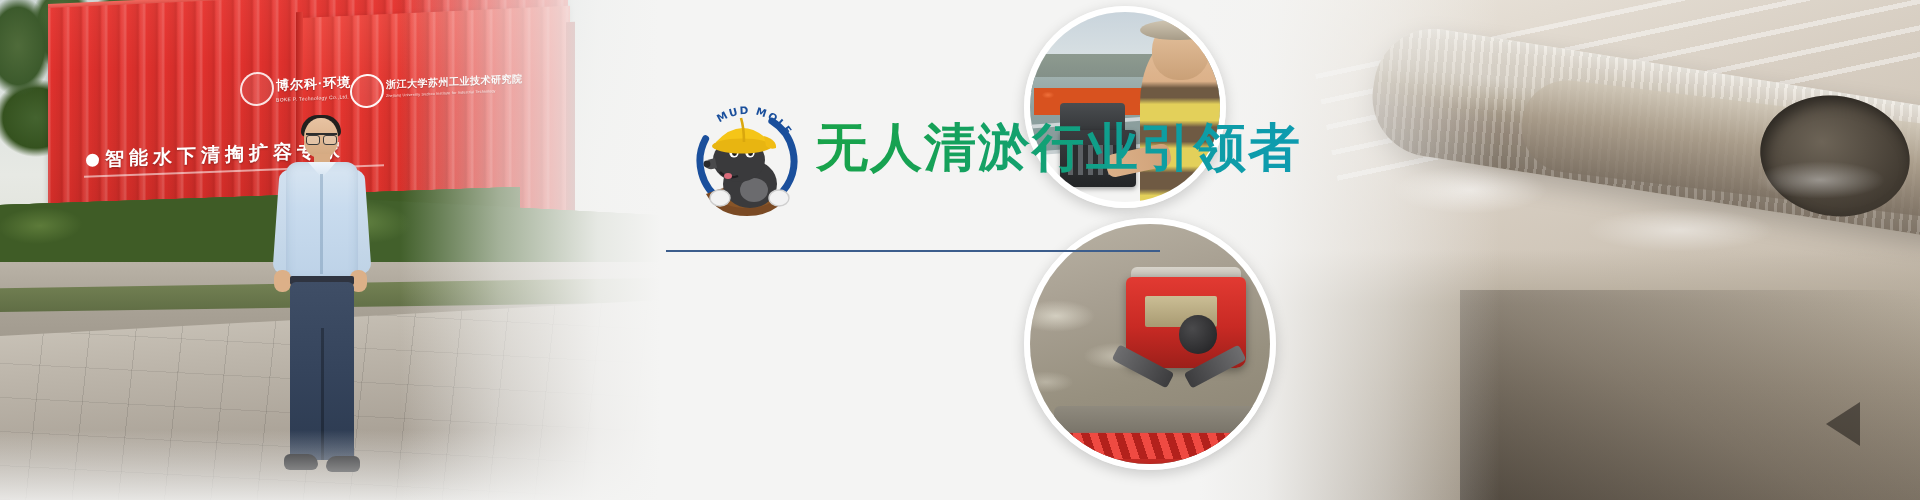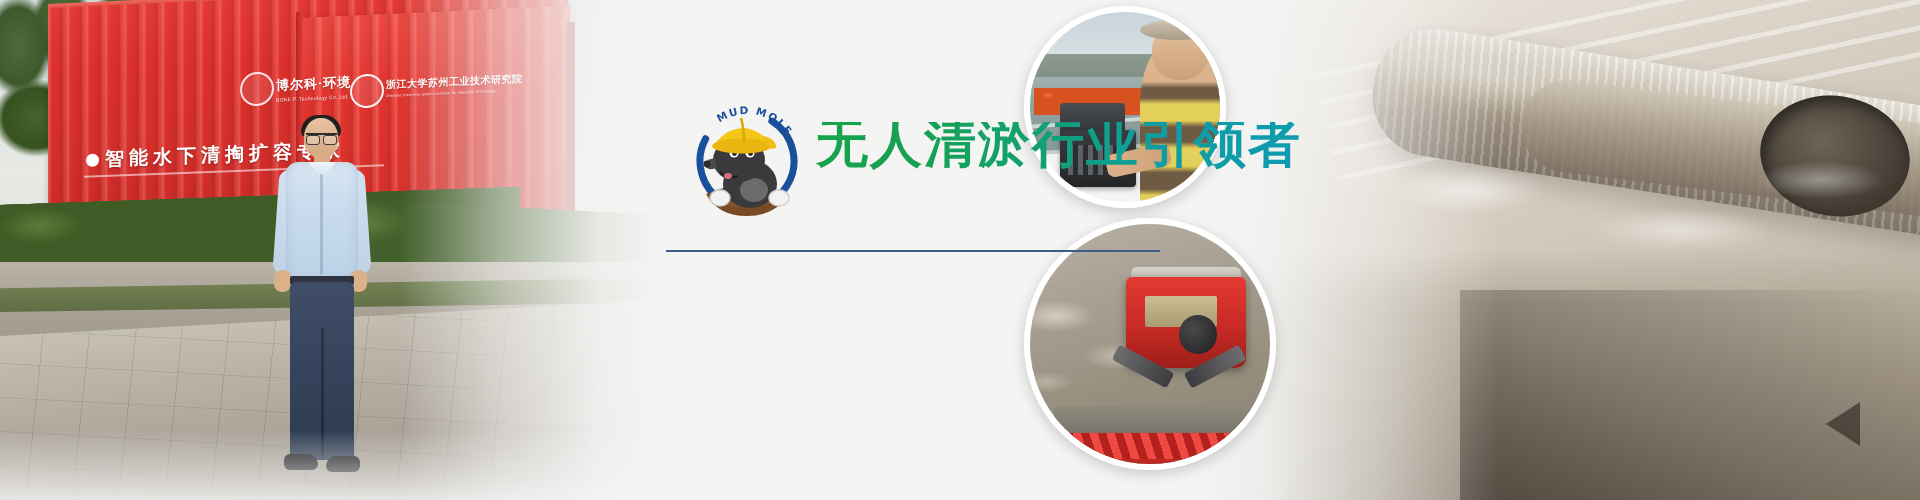--- a/index.html
+++ b/index.html
@@ -226,21 +226,21 @@
     background:linear-gradient(180deg,#8f8a7e 0%,#7b766b 40%,#d8332c 52%,#b4251f 100%);}
   .cb-screw{position:absolute;left:14%;bottom:2%;width:82%;height:11%;border-radius:6px;
     background:repeating-linear-gradient(72deg,#ef4a42 0 8px,#b3211c 8px 16px);}
 
   
   .center{position:absolute;left:660px;top:0;width:600px;height:500px;}
   .logo{position:absolute;left:24px;top:98px;width:126px;height:126px;}
   .logo svg{display:block;}
   .headline{position:absolute;left:156px;top:122px;white-space:nowrap;
     font-size:52px;font-weight:bold;letter-spacing:2px;line-height:1;
-    font-family:Liberation Mono, monospace;
+    font-family:Liberation Serif, serif;
     background:linear-gradient(90deg,#18a34a 0%,#16a154 22%,#12a173 46%,#0e9ea1 70%,#0e9bb0 100%);
     -webkit-background-clip:text;background-clip:text;color:transparent;
     -webkit-text-fill-color:transparent;}
   .divider{position:absolute;left:6px;top:250px;width:494px;height:2px;background:#3c5d8c;}
 </style>
 </head>
 <body>
 
 <div class="banner">
 

